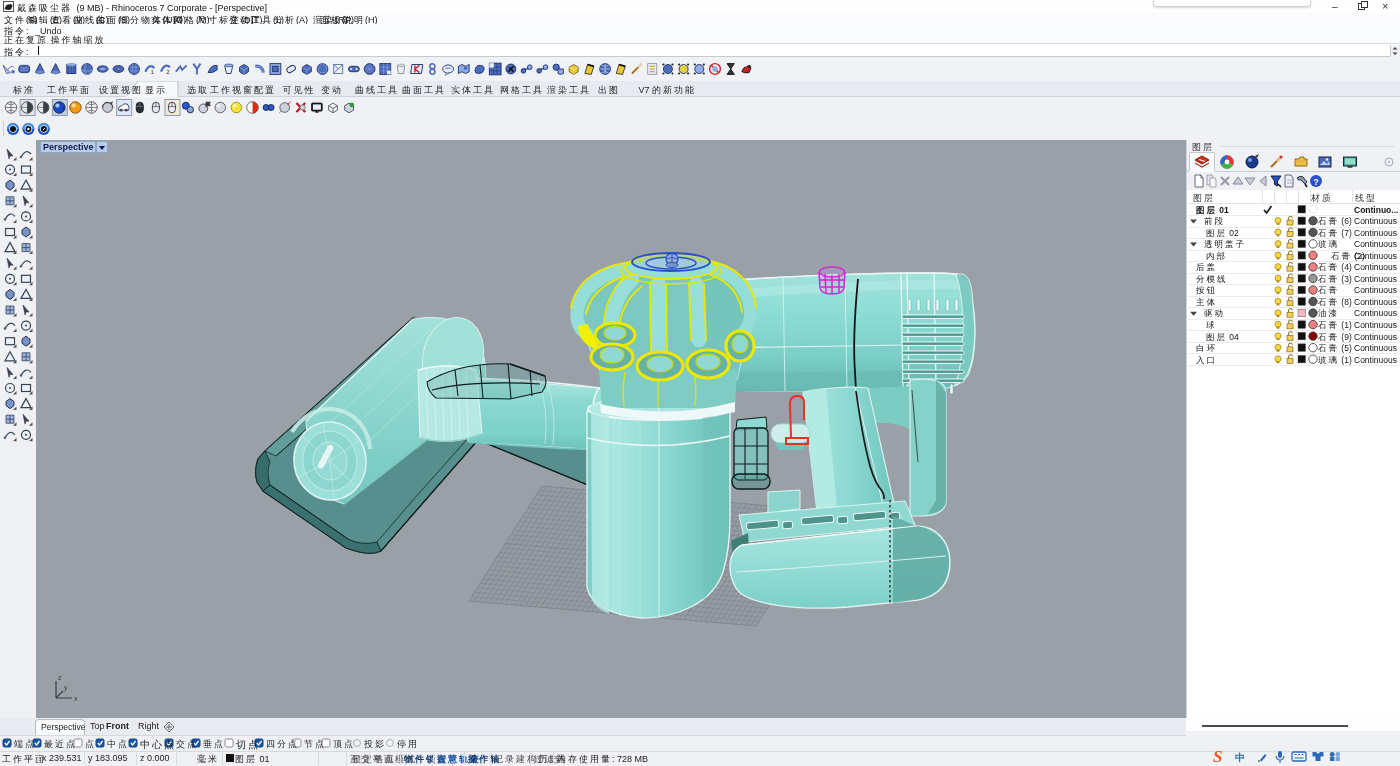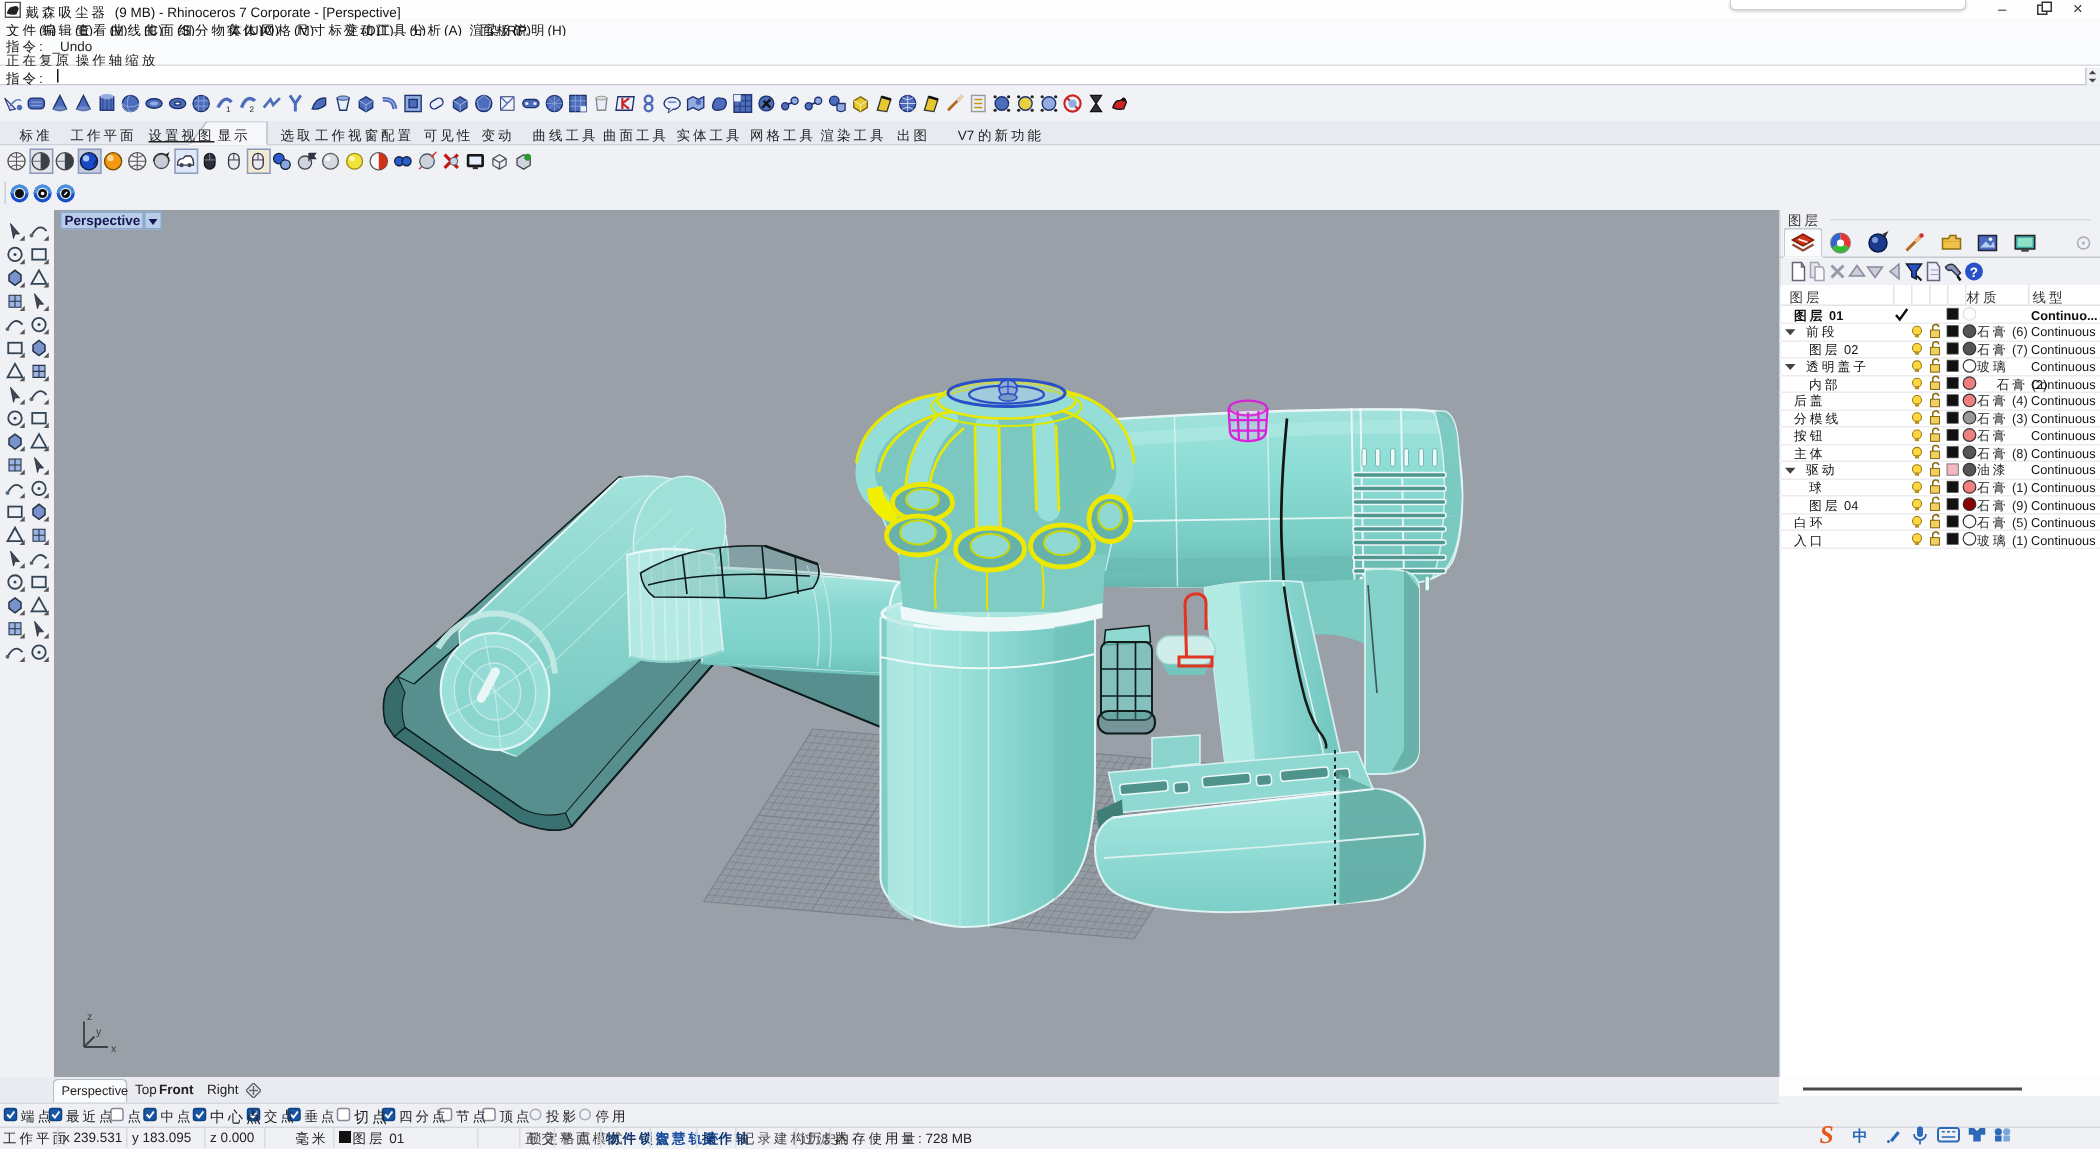--- a/index.html
+++ b/index.html
@@ -349,21 +349,21 @@
         </g>
       </g>
     </svg>
 <div class="abs" style="left:0px;top:81px;width:1400px;height:16px;background:#e7eaf0;border-bottom:1px solid #cdd2da"></div>
 <svg class="abs" style="left:126px;top:81px" width="56" height="16" viewBox="0 0 56 16">
       <path d="M12,0 L52,0 L52,16 L0,16 Z" fill="#f7f8fb" stroke="#b9bfc9" stroke-width="1"></path>
       <path d="M0,15.5 L52,15.5" stroke="#f7f8fb" stroke-width="1.5"></path>
     </svg>
 <div class="abs" style="left:13.0px;top:84px;font-size:9px;color:#222;font-weight:normal;letter-spacing:2px;white-space:nowrap;">标准</div>
 <div class="abs" style="left:47.0px;top:84px;font-size:9px;color:#222;font-weight:normal;letter-spacing:2px;white-space:nowrap;">工作平面</div>
-<div class="abs" style="left:99.0px;top:84px;font-size:9px;color:#222;font-weight:normal;letter-spacing:2px;white-space:nowrap;text-decoration:underline;">设置视图</div>
+<div class="abs" style="left:99.0px;top:84px;font-size:9px;color:#222;font-weight:normal;letter-spacing:2px;white-space:nowrap;">设置视图</div>
 <div class="abs" style="left:145.0px;top:84px;font-size:9px;color:#222;font-weight:normal;letter-spacing:2px;white-space:nowrap;">显示</div>
 <div class="abs" style="left:187.0px;top:84px;font-size:9px;color:#222;font-weight:normal;letter-spacing:2px;white-space:nowrap;">选取</div>
 <div class="abs" style="left:210.0px;top:84px;font-size:9px;color:#222;font-weight:normal;letter-spacing:2px;white-space:nowrap;">工作视窗配置</div>
 <div class="abs" style="left:282.5px;top:84px;font-size:9px;color:#222;font-weight:normal;letter-spacing:2px;white-space:nowrap;">可见性</div>
 <div class="abs" style="left:321.0px;top:84px;font-size:9px;color:#222;font-weight:normal;letter-spacing:2px;white-space:nowrap;">变动</div>
 <div class="abs" style="left:355.0px;top:84px;font-size:9px;color:#222;font-weight:normal;letter-spacing:2px;white-space:nowrap;">曲线工具</div>
 <div class="abs" style="left:402.0px;top:84px;font-size:9px;color:#222;font-weight:normal;letter-spacing:2px;white-space:nowrap;">曲面工具</div>
 <div class="abs" style="left:451.0px;top:84px;font-size:9px;color:#222;font-weight:normal;letter-spacing:2px;white-space:nowrap;">实体工具</div>
 <div class="abs" style="left:500.0px;top:84px;font-size:9px;color:#222;font-weight:normal;letter-spacing:2px;white-space:nowrap;">网格工具</div>
 <div class="abs" style="left:547.0px;top:84px;font-size:9px;color:#222;font-weight:normal;letter-spacing:2px;white-space:nowrap;">渲染工具</div>

